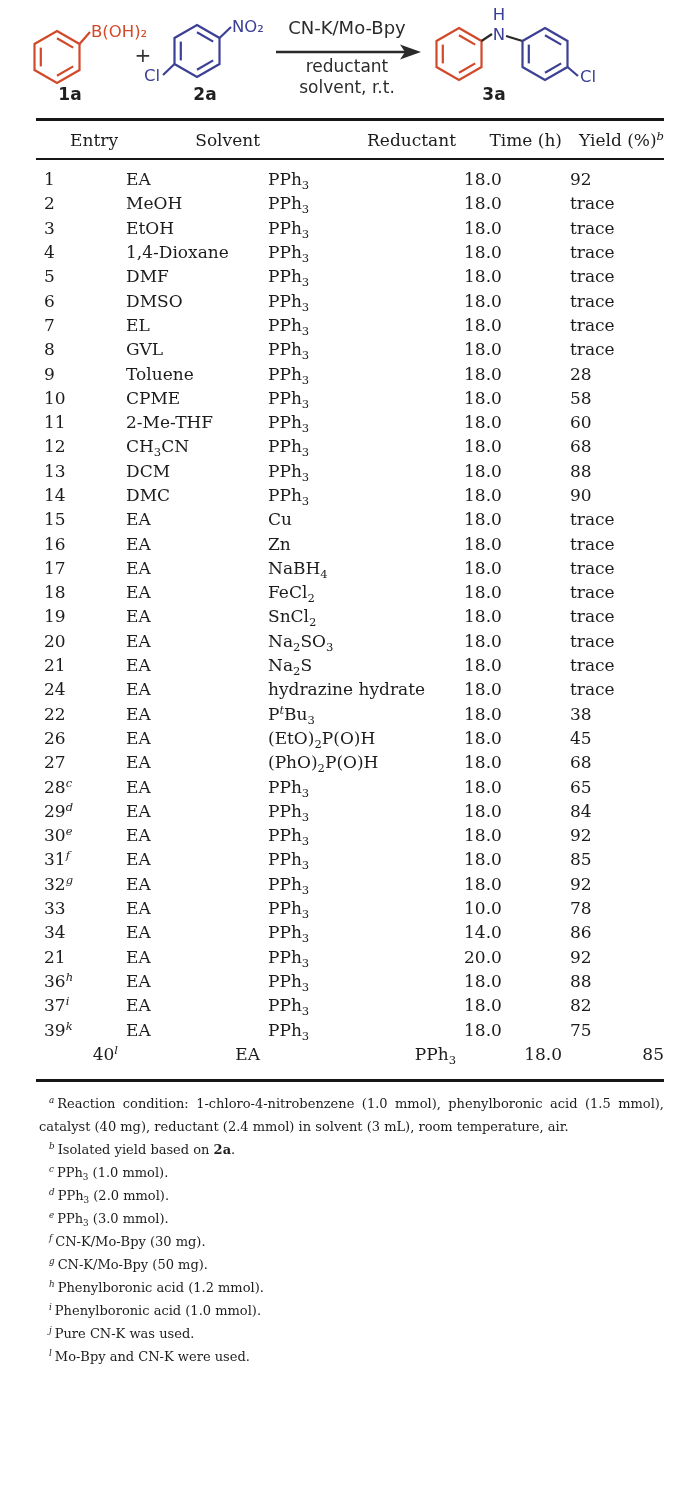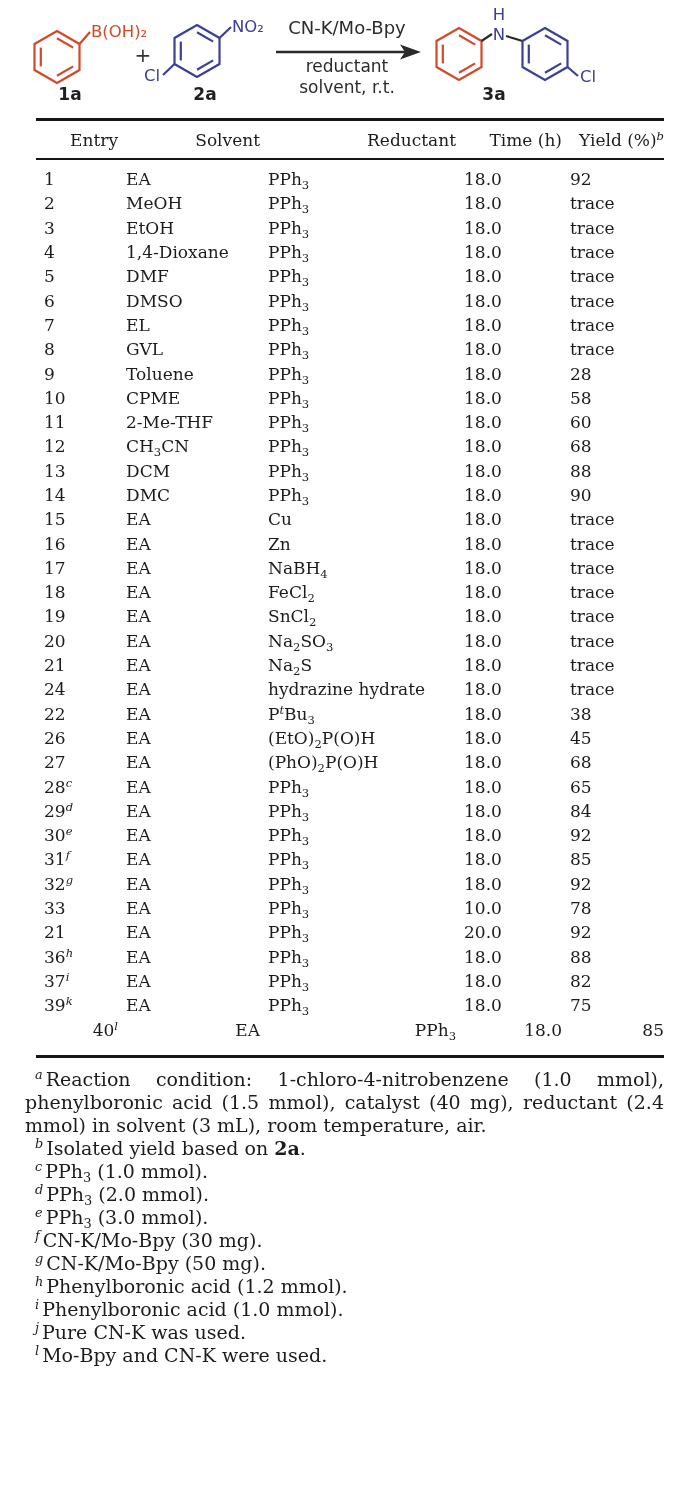--- a/index.html
+++ b/index.html
@@ -24,21 +24,21 @@
   .tbl td{
     padding:0 0 0 8px;height:24.3px;vertical-align:middle;white-space:nowrap;
     font-size:17px;
   }
   .tbl tbody tr:first-child td{padding-top:7px;}
   .tbl tbody tr:last-child td{padding-bottom:13px;text-align:right;}
   sub{font-size:68%;vertical-align:-0.32em;line-height:0;}
   sup{font-size:68%;vertical-align:0.52em;line-height:0;}
   .tbl sup{font-style:italic;}
   
-  .footnotes{margin:10px 36px 0 25px;font-size:19px;line-height:23px;color:#1c1c1c;}
+  .footnotes{margin:10px 36px 0 39px;font-size:13px;line-height:23px;color:#1c1c1c;}
   .footnote{text-indent:10px;text-align:justify;}
   .footnote sup{font-style:italic;margin-right:3px;}
 </style>
 </head>
 <body>
 
 <div class="page">
 
   <div class="scheme">
     <svg width="700" height="116" viewBox="0 0 700 116">
@@ -344,20 +344,27 @@
     </tr>
 
     <tr>
       <td>33</td>
       <td>EA</td>
       <td>PPh<sub>3</sub></td>
       <td>10.0</td>
       <td>78</td>
     </tr>
 
+    <tr>
+      <td>34</td>
+      <td>EA</td>
+      <td>PPh<sub>3</sub></td>
+      <td>14.0</td>
+      <td>86</td>
+    </tr>
 
     <tr>
       <td>21</td>
       <td>EA</td>
       <td>PPh<sub>3</sub></td>
       <td>20.0</td>
       <td>92</td>
     </tr>
 
     <tr>

